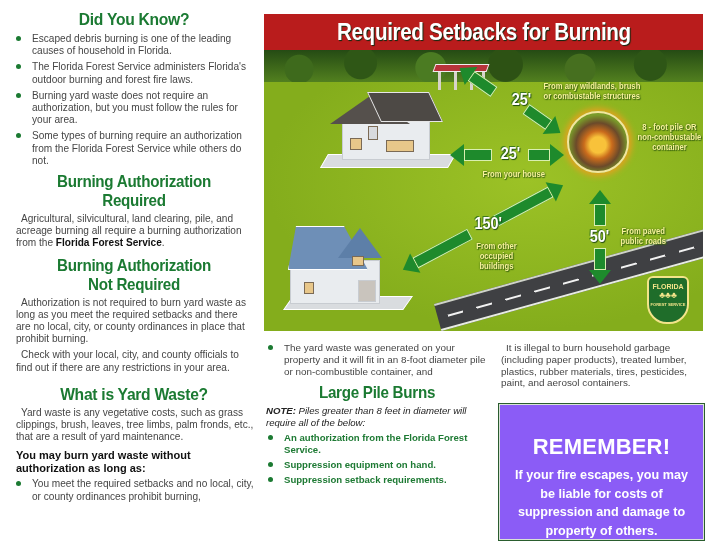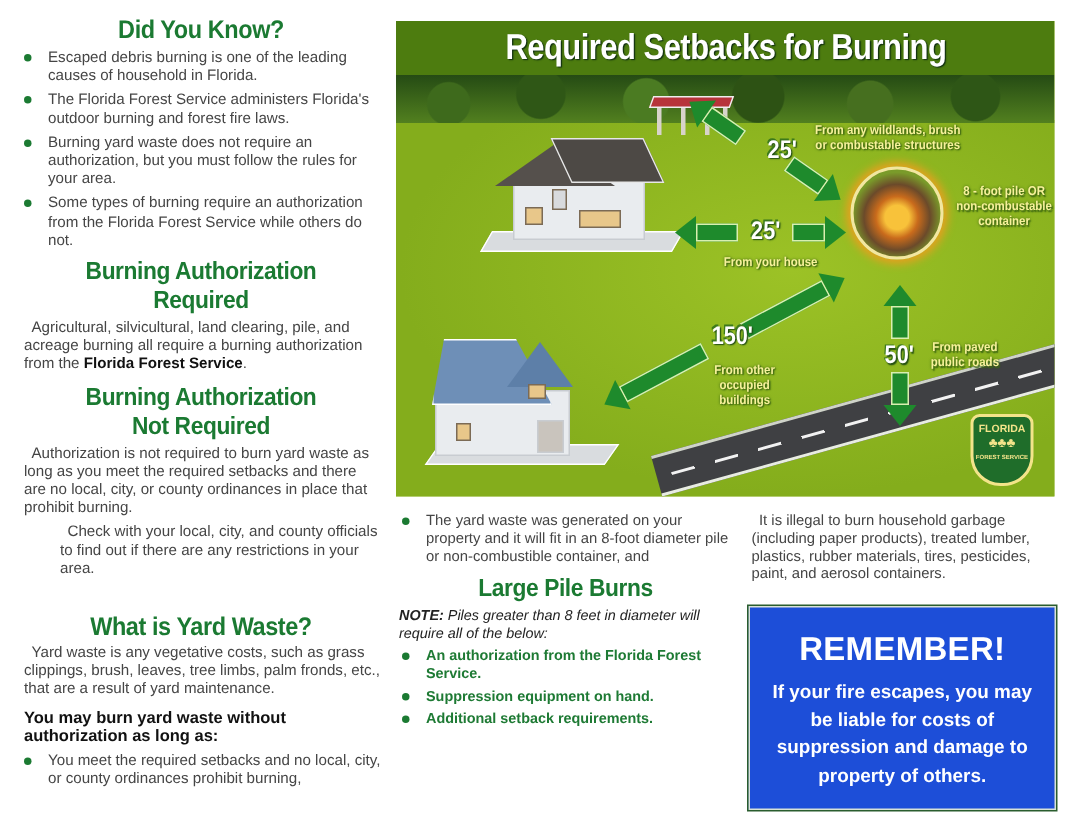--- a/index.html
+++ b/index.html
@@ -11,21 +11,21 @@
   .h-green.big { font-size: 17px; }
   .ul { list-style: none; }
   .ul li { position: relative; padding-left: 18px; font-size: 10.1px; line-height: 12.2px; color: #454545; margin-bottom: 4px; }
   .ul li::before { content: ""; position: absolute; left: 2px; top: 3px; width: 5px; height: 5px; border-radius: 50%; background: #1b7a32; }
   .para { font-size: 10.1px; line-height: 12.2px; color: #454545; padding-left: 2px; text-indent: 5px; }
   .para b { color: #111; }
   .bold-head { font-size: 11px; line-height: 12.5px; font-weight: 700; color: #111; margin-top: 6px; margin-bottom: 4px; padding-left: 2px; }
 
   
   .graphic { position: absolute; left: 264px; top: 14px; width: 439px; height: 317px; overflow: hidden; background: #89b11e; }
-  .g-band { position: absolute; left: 0; top: 0; width: 100%; height: 36px; background: #4d7c0f; display: flex; align-items: center; justify-content: center; }
+  .g-band { position: absolute; left: 0; top: 0; width: 100%; height: 36px; background: #b91c1c; display: flex; align-items: center; justify-content: center; }
   .g-title { color: #fff; font-weight: 700; font-size: 24px; letter-spacing: -0.4px; transform: scaleX(0.86); text-shadow: 1px 1px 1px #0c2a10; white-space: nowrap; }
   .g-trees { position: absolute; left: 0; top: 36px; width: 100%; height: 32px;
     background:
       radial-gradient(circle at 8% 60%, #3e6a1c 0 14px, transparent 15px),
       radial-gradient(circle at 22% 40%, #2f5716 0 16px, transparent 17px),
       radial-gradient(circle at 38% 55%, #4b7b22 0 15px, transparent 16px),
       radial-gradient(circle at 55% 45%, #2d5214 0 17px, transparent 18px),
       radial-gradient(circle at 72% 60%, #466f1f 0 15px, transparent 16px),
       radial-gradient(circle at 88% 45%, #2e5616 0 16px, transparent 17px),
       linear-gradient(#254b14, #52801f);
@@ -61,21 +61,21 @@
 
   
   .col-mid { position: absolute; left: 266px; top: 342px; width: 222px; }
   .col-mid .ul li { font-size: 9.9px; line-height: 11.8px; margin-bottom: 6px; }
   .note { font-size: 9.6px; line-height: 11.5px; font-style: italic; color: #222; margin-top: 3px; }
   .note b { font-weight: 700; }
   .ul.green li { color: #1e7a34; font-weight: 700; font-size: 9.6px; margin-bottom: 3px; }
 
   .col-right { position: absolute; left: 499px; top: 342px; width: 206px; }
   .col-right .para { font-size: 9.9px; line-height: 11.8px; }
-  .remember { position: absolute; left: 499px; top: 404px; width: 205px; height: 136px; background: #1d4ed8; border: 1px solid #d9e2d7; outline: 1px solid #2a5d2e; color: #fff; text-align: center; padding-top: 15px; }
+  .remember { position: absolute; left: 499px; top: 404px; width: 205px; height: 136px; background: #8b5cf6; border: 1px solid #d9e2d7; outline: 1px solid #2a5d2e; color: #fff; text-align: center; padding-top: 29px; }
   .remember .rt { font-size: 22px; font-weight: 700; letter-spacing: 0.2px; }
   .remember .rb { font-size: 12.6px; line-height: 18.5px; font-weight: 700; margin-top: 6px; }
 </style>
 </head>
 <body>
 
 <div class="col-left">
   <div class="h-green big" style="margin-bottom:4px;">Did You Know?</div>
   <ul class="ul">
     <li>Escaped debris burning is one of the leading causes of household in Florida.</li>
@@ -93,24 +93,24 @@
       <span>Agricultural, silvicultural, land clearing, pile, and acreage burning all require a burning authorization from the </span><b>Florida Forest Service</b><span>.</span>
     </p>
   </div>
 
   <div style="margin-top:6px;">
     <div class="h-green">
       <div>Burning Authorization</div>
       <div>Not Required</div>
     </div>
     <p class="para" style="margin-top:3px;">Authorization is not required to burn yard waste as long as you meet the required setbacks and there are no local, city, or county ordinances in place that prohibit burning.</p>
-    <p class="para" style="margin-top:4px;margin-left:24px;">Check with your local, city, and county officials to find out if there are any restrictions in your area.</p>
-  </div>
-
-  <div style="margin-top:22px;">
+    <p class="para" style="margin-top:4px;">Check with your local, city, and county officials to find out if there are any restrictions in your area.</p>
+  </div>
+
+  <div style="margin-top:11px;">
     <div class="h-green big">What is Yard Waste?</div>
     <p class="para" style="margin-top:3px;">Yard waste is any vegetative costs, such as grass clippings, brush, leaves, tree limbs, palm fronds, etc., that are a result of yard maintenance.</p>
     <div class="bold-head">You may burn yard waste without authorization as long as:</div>
     <ul class="ul">
       <li>You meet the required setbacks and no local, city, or county ordinances prohibit burning,</li>
     </ul>
   </div>
 </div>
 
 <div class="graphic">
@@ -225,21 +225,21 @@
   <ul class="ul">
     <li>The yard waste was generated on your property and it will fit in an 8-foot diameter pile or non-combustible container, and</li>
   </ul>
   <div class="h-green" style="margin-top:2px;">Large Pile Burns</div>
   <p class="note">
     <b>NOTE:</b><span> Piles greater than 8 feet in diameter will require all of the below:</span>
   </p>
   <ul class="ul green" style="margin-top:4px;">
     <li>An authorization from the Florida Forest Service.</li>
     <li>Suppression equipment on hand.</li>
-    <li>Additional setback requirements.</li>
+    <li>Suppression setback requirements.</li>
   </ul>
 </div>
 
 <div class="col-right">
   <p class="para">It is illegal to burn household garbage (including paper products), treated lumber, plastics, rubber materials, tires, pesticides, paint, and aerosol containers.</p>
 </div>
 
 <div class="remember">
   <div class="rt">REMEMBER!</div>
   <div class="rb" style="padding:0 14px;">If your fire escapes, you may be liable for costs of suppression and damage to property of others.</div>

